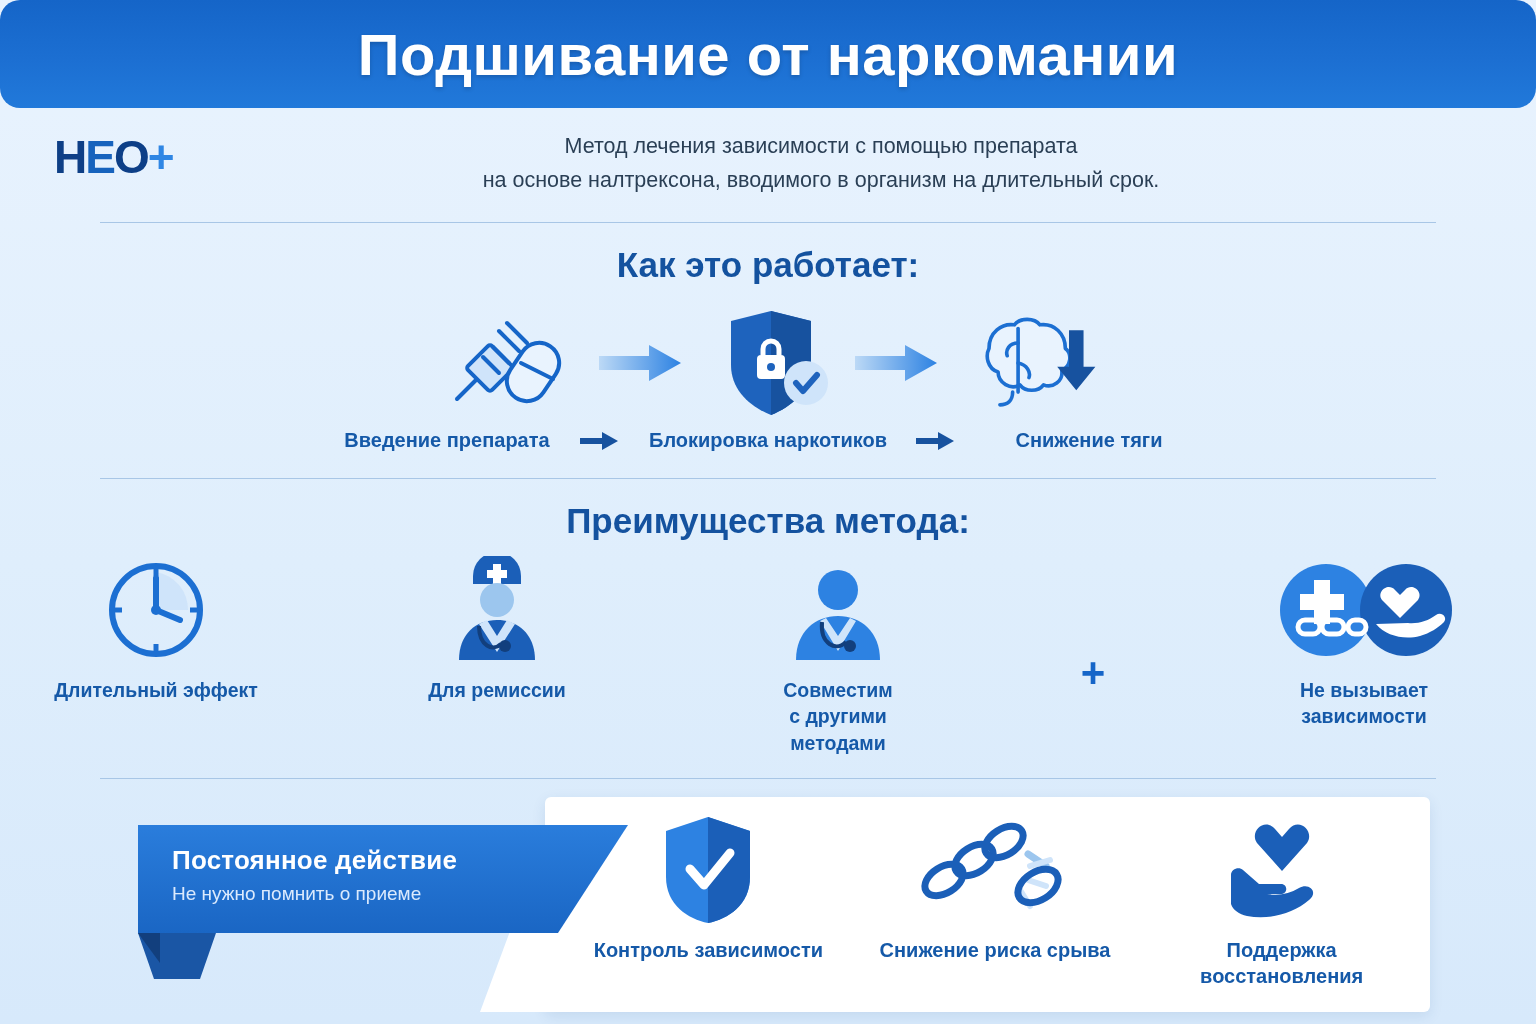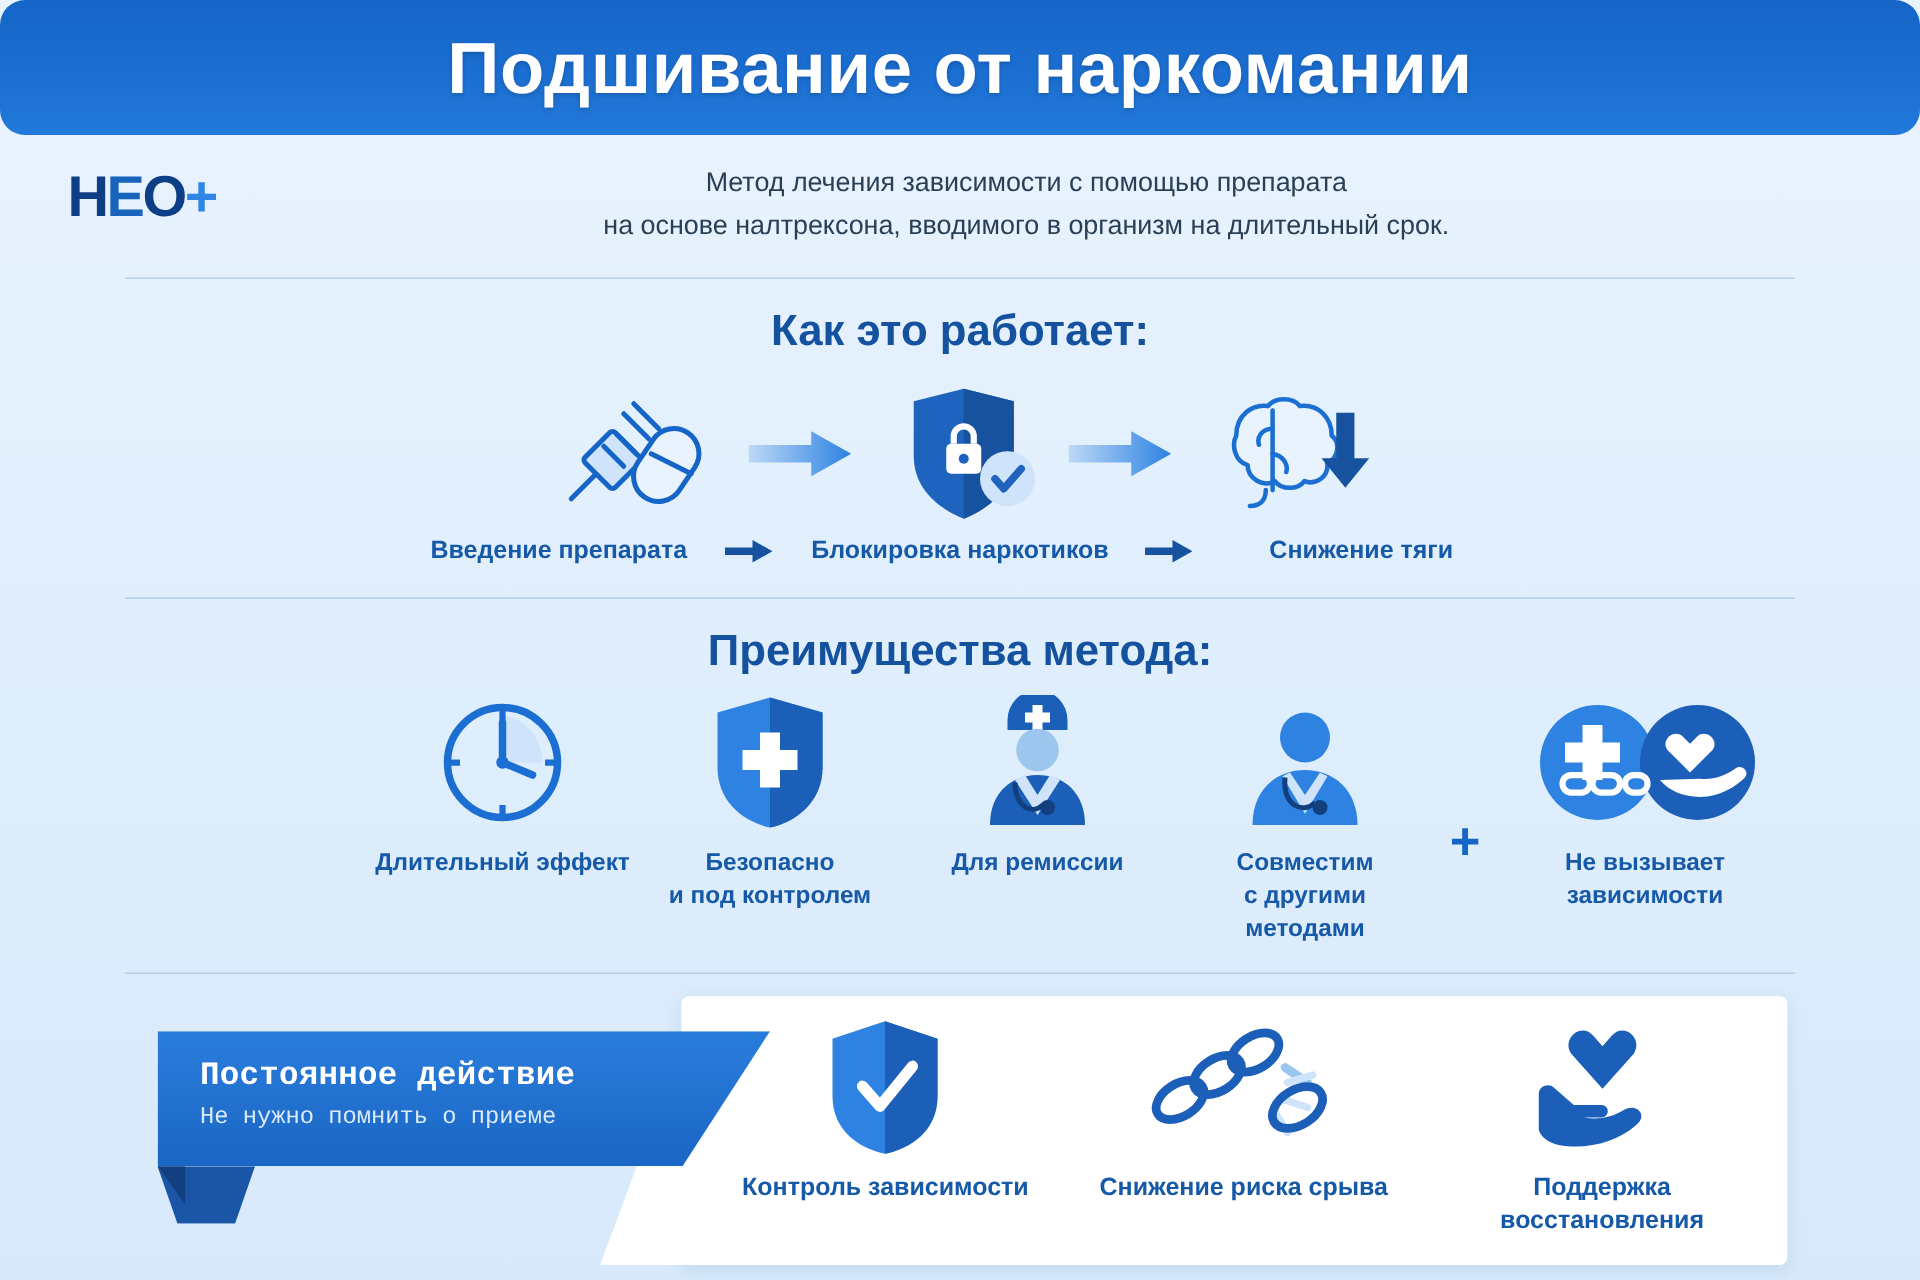--- a/index.html
+++ b/index.html
@@ -120,24 +120,24 @@
     font-size: 20px;
     font-weight: bold;
   }
   .how-labels .lbl.wide { width: 270px; }
   .arrow-small { width: 46px; display:flex; align-items:center; justify-content:center; }
 
   
   .benefits {
     display: flex;
     align-items: flex-start;
-    justify-content: flex-end;
+    justify-content: space-between;
     gap: 6px;
     margin-top: 16px;
-    padding: 0 100px;
+    padding: 0 52px;
   }
   .benefit {
     width: 208px;
     display: flex;
     flex-direction: column;
     align-items: center;
   }
   .benefit .b-icon {
     height: 106px;
     display: flex;
@@ -204,25 +204,24 @@
     text-align: center;
     color: #1559a8;
     font-size: 20px;
     font-weight: bold;
     line-height: 1.3;
   }
 
   
   .ribbon {
     position: absolute;
-    left: 126px;
+    left: 138px;
     top: 28px;
     width: 490px;
     height: 80px;
-    font-family: Liberation Mono, monospace;
   }
   .ribbon-body {
     position: absolute;
     left: 0; top: 0;
     width: 490px; height: 108px;
     background: linear-gradient(180deg,#2a7ddc 0%, #1a66c4 100%);
     clip-path: polygon(0 0, 490px 0, 420px 108px, 0 108px);
   }
   .ribbon-tail {
     position: absolute;
@@ -373,33 +372,20 @@
           <line x1="52" y1="86" x2="52" y2="94" stroke="#1c6fd2" stroke-width="5"></line>
           <line x1="10" y1="52" x2="18" y2="52" stroke="#1c6fd2" stroke-width="5"></line>
           <line x1="86" y1="52" x2="94" y2="52" stroke="#1c6fd2" stroke-width="5"></line>
         </svg>
       </div>
       <div class="b-label">
         <span>Длительный эффект</span>
       </div>
     </div>
 
-    <div class="benefit">
-      <div class="b-icon">
-        <svg width="104" height="108" viewBox="0 0 104 108">
-          <path d="M10 14 L52 2 L94 14 V58 C94 86 72 102 52 106 C32 102 10 86 10 58 Z" fill="#2d82e2"></path>
-          <path d="M52 2 L94 14 V58 C94 86 72 102 52 106 Z" fill="#1b5fb8"></path>
-          <path d="M44 30 h16 v14 h14 v16 h-14 v14 h-16 v-14 h-14 v-16 h14 z" fill="#ffffff"></path>
-        </svg>
-      </div>
-      <div class="b-label">
-        <div>Безопасно</div>
-        <div>и под контролем</div>
-      </div>
-    </div>
 
     <div class="benefit">
       <div class="b-icon">
         <svg width="116" height="108" viewBox="0 0 116 108">
 
           <path d="M34 28 h48 v-8 a24 24 0 0 0 -48 0 z" fill="#1b5fb8"></path>
           <path d="M54 8 h8 v6 h6 v8 h-6 v6 h-8 v-6 h-6 v-8 h6 z" fill="#ffffff"></path>
 
           <circle cx="58" cy="44" r="17" fill="#9cc6ee"></circle>
 

